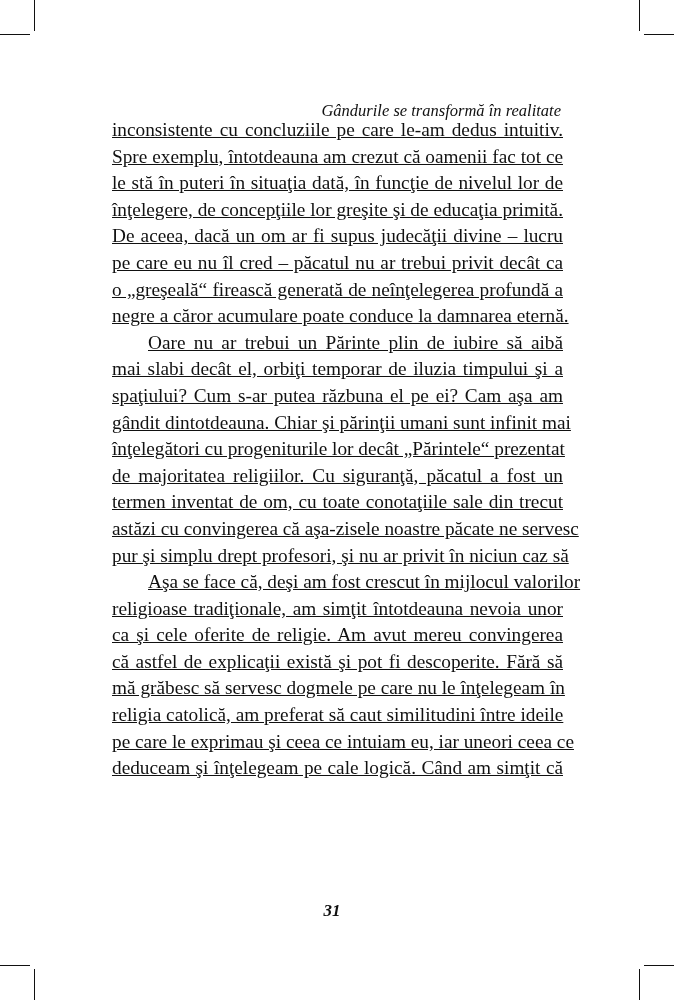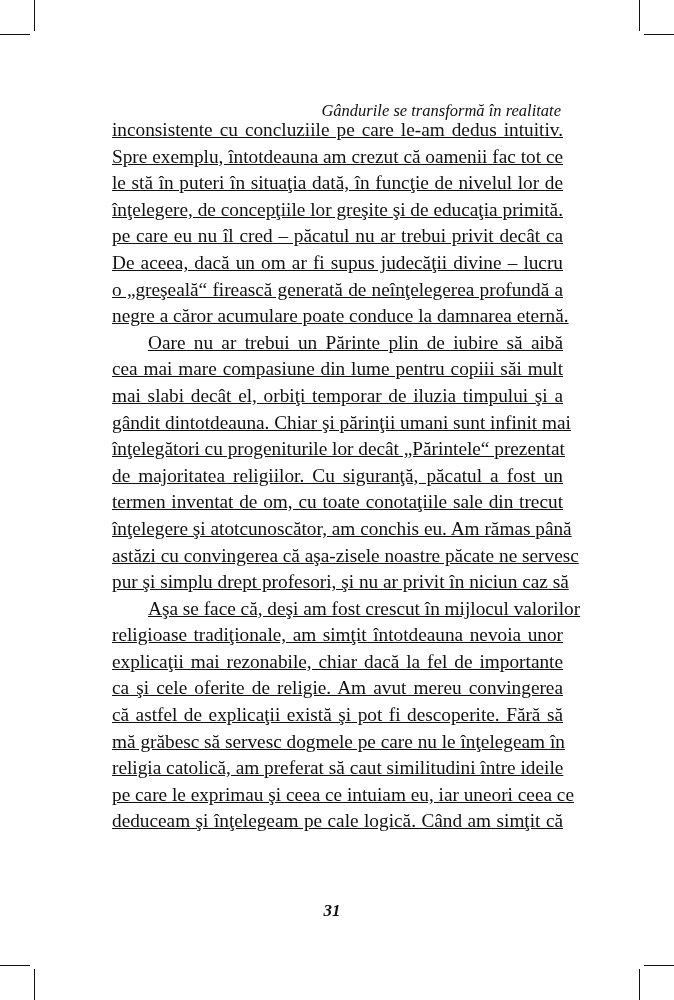--- a/index.html
+++ b/index.html
@@ -84,41 +84,39 @@
 <div class="crop v" style="left:639px; top:969px;"></div>
 
 <div class="running-header">Gândurile se transformă în realitate</div>
 
 <div class="body-text">
   <div>
     <span class="line">inconsistente cu concluziile pe care le-am dedus intuitiv.</span>
     <span class="line">Spre exemplu, întotdeauna am crezut că oamenii fac tot ce</span>
     <span class="line">le stă în puteri în situaţia dată, în funcţie de nivelul lor de</span>
     <span class="line">înţelegere, de concepţiile lor greşite şi de educaţia primită.</span>
+    <span class="line">De aceea, dacă un om ar fi supus judecăţii divine – lucru</span>
     <span class="line">pe care eu nu îl cred – păcatul nu ar trebui privit decât ca</span>
-    <span class="line">De aceea, dacă un om ar fi supus judecăţii divine – lucru</span>
     <span class="line">o „greşeală“ firească generată de neînţelegerea profundă a</span>
     <span class="line last">negre a căror acumulare poate conduce la damnarea eternă.</span>
   </div>
   <div>
     <span class="line indent">Oare nu ar trebui un Părinte plin de iubire să aibă</span>
-    <span class="line">cea mai mare compasiune din lume pentru copiii săi mult</span>
     <span class="line">mai slabi decât el, orbiţi temporar de iluzia timpului şi a</span>
+    <span class="line">spaţiului? Cum s-ar putea răzbuna el pe ei? Cam aşa am</span>
     <span class="line">gândit dintotdeauna. Chiar şi părinţii umani sunt infinit mai</span>
     <span class="line">înţelegători cu progeniturile lor decât „Părintele“ prezentat</span>
     <span class="line">de majoritatea religiilor. Cu siguranţă, păcatul a fost un</span>
     <span class="line">termen inventat de om, cu toate conotaţiile sale din trecut</span>
-    <span class="line">înţelegere şi atotcunoscător, am conchis eu. Am rămas până</span>
     <span class="line">astăzi cu convingerea că aşa-zisele noastre păcate ne servesc</span>
     <span class="line">pur şi simplu drept profesori, şi nu ar privit în niciun caz să</span>
   </div>
   <div>
     <span class="line indent">Aşa se face că, deşi am fost crescut în mijlocul valorilor</span>
     <span class="line">religioase tradiţionale, am simţit întotdeauna nevoia unor</span>
-    <span class="line">explicaţii mai rezonabile, chiar dacă la fel de importante</span>
     <span class="line">ca şi cele oferite de religie. Am avut mereu convingerea</span>
     <span class="line">că astfel de explicaţii există şi pot fi descoperite. Fără să</span>
     <span class="line">mă grăbesc să servesc dogmele pe care nu le înţelegeam în</span>
     <span class="line">religia catolică, am preferat să caut similitudini între ideile</span>
     <span class="line">pe care le exprimau şi ceea ce intuiam eu, iar uneori ceea ce</span>
     <span class="line">deduceam şi înţelegeam pe cale logică. Când am simţit că</span>
   </div>
 </div>
 
 <div class="page-number"><span>31</span></div>

